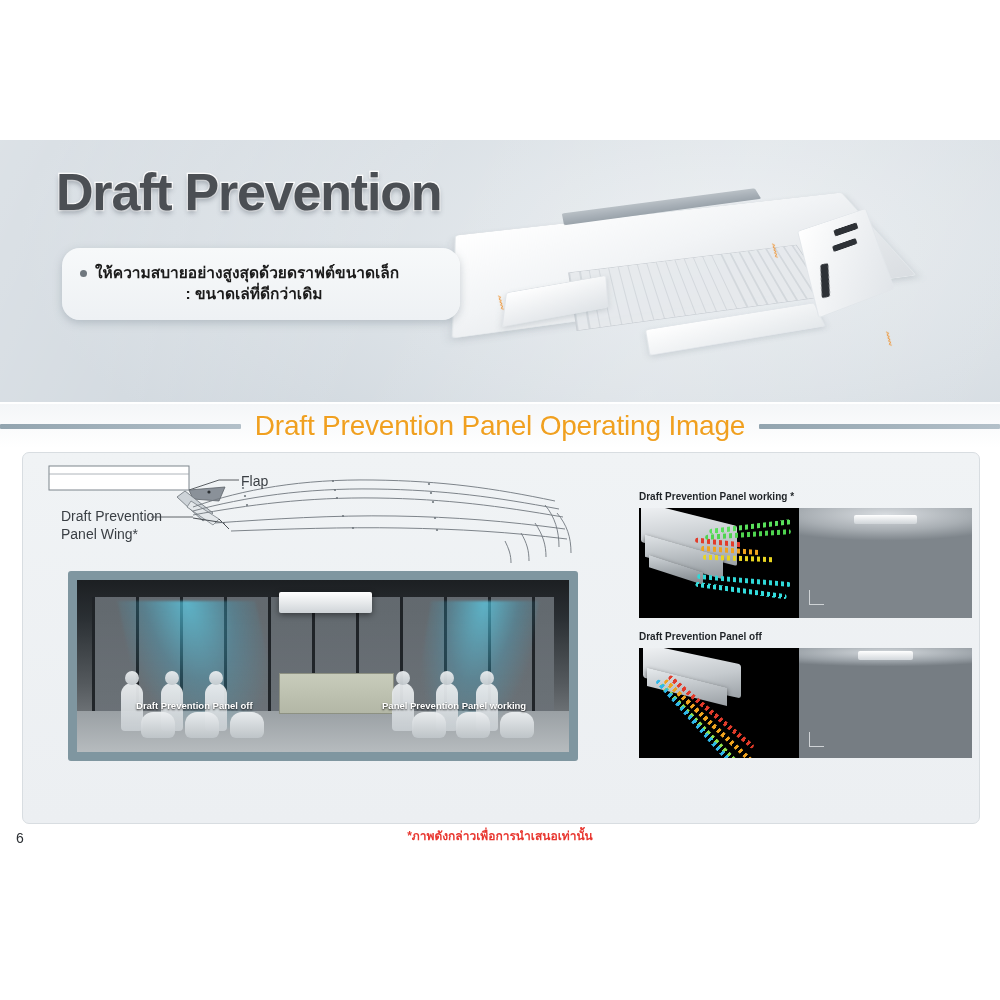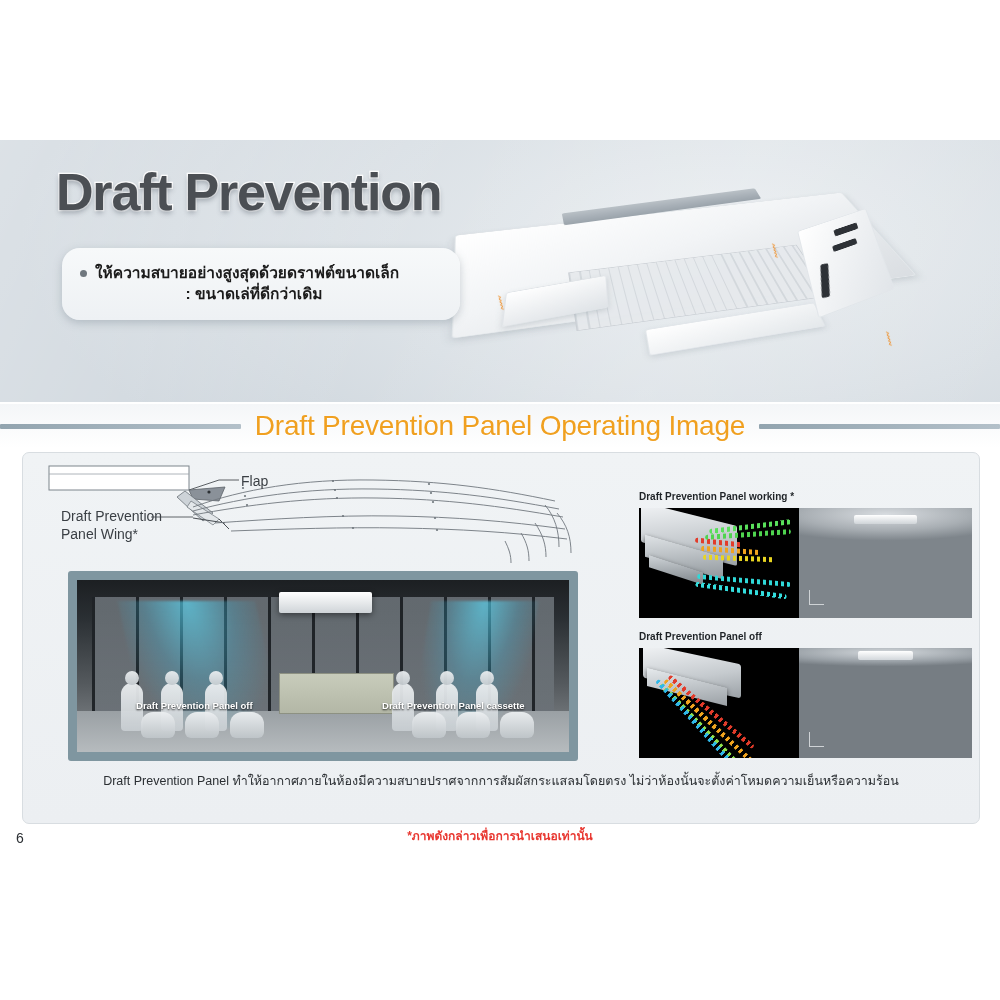--- a/index.html
+++ b/index.html
@@ -567,21 +567,21 @@
         <div class="figure" style="left:81%;"></div>
 
         <div class="chair" style="left:13%;"></div>
         <div class="chair" style="left:22%;"></div>
         <div class="chair" style="left:31%;"></div>
         <div class="chair" style="left:68%;"></div>
         <div class="chair" style="left:77%;"></div>
         <div class="chair" style="left:86%;"></div>
 
         <div class="room-cap" style="left:12%;">Draft Prevention Panel off</div>
-        <div class="room-cap" style="left:62%;">Draft Prevention Panel cassette</div>
+        <div class="room-cap" style="left:62%;">Panel Prevention Panel working</div>
       </div>
     </div>
 
     <div class="thermal-block" style="left:616px; top:10px;">
       <div class="thermal-title">Draft Prevention Panel working *</div>
       <div class="thermal-img">
         <div class="th-left">
           <div class="unit3d" style="left:2px; top:6px; width:96px; height:40px; transform:skewY(14deg); border-radius:2px;"></div>
           <div class="unit3d" style="left:6px; top:38px; width:78px; height:22px; transform:skewY(16deg); background:linear-gradient(160deg,#dfe3e6,#8f969b);"></div>
           <div class="unit3d" style="left:10px; top:56px; width:54px; height:12px; transform:skewY(18deg); background:linear-gradient(160deg,#cfd4d8,#7d8489);"></div>
@@ -620,20 +620,19 @@
                radial-gradient(ellipse 30px 90px at 16% 70%, rgba(230,60,40,0.9) 0%, rgba(245,200,30,0.55) 30%, rgba(70,210,110,0.4) 55%, rgba(25,80,190,0.25) 80%, rgba(0,0,0,0) 100%),
                radial-gradient(ellipse 44px 100px at 80% 70%, rgba(230,60,40,0.9) 0%, rgba(245,200,30,0.6) 28%, rgba(70,210,110,0.5) 52%, rgba(25,110,210,0.35) 78%, rgba(0,0,0,0) 100%),
                linear-gradient(180deg, #050e27 0%, #020613 50%, #000000 100%);">
           <div style="position:absolute; left:34%; top:3%; width:32%; height:8%; background:linear-gradient(180deg,#ffffff,#d2d7db); border-radius:2px;"></div>
           <div class="axis-mark" style="left:6%; bottom:10%;"></div>
         </div>
       </div>
     </div>
 
     <div class="body-text">
-      <div>Draft Prevention Panel ทำให้อากาศภายในห้องมีความสบายปราศจากการสัมผัสกระแสลมโดยตรง ไม่ว่าห้องนั้นจะตั้งค่าโหมดความเย็นหรือความร้อน</div>
     </div>
   </div>
 
   <div class="footnote">*ภาพดังกล่าวเพื่อการนำเสนอเท่านั้น</div>
   <div class="page-number">6</div>
 
 </div>
 
 </body></html>

